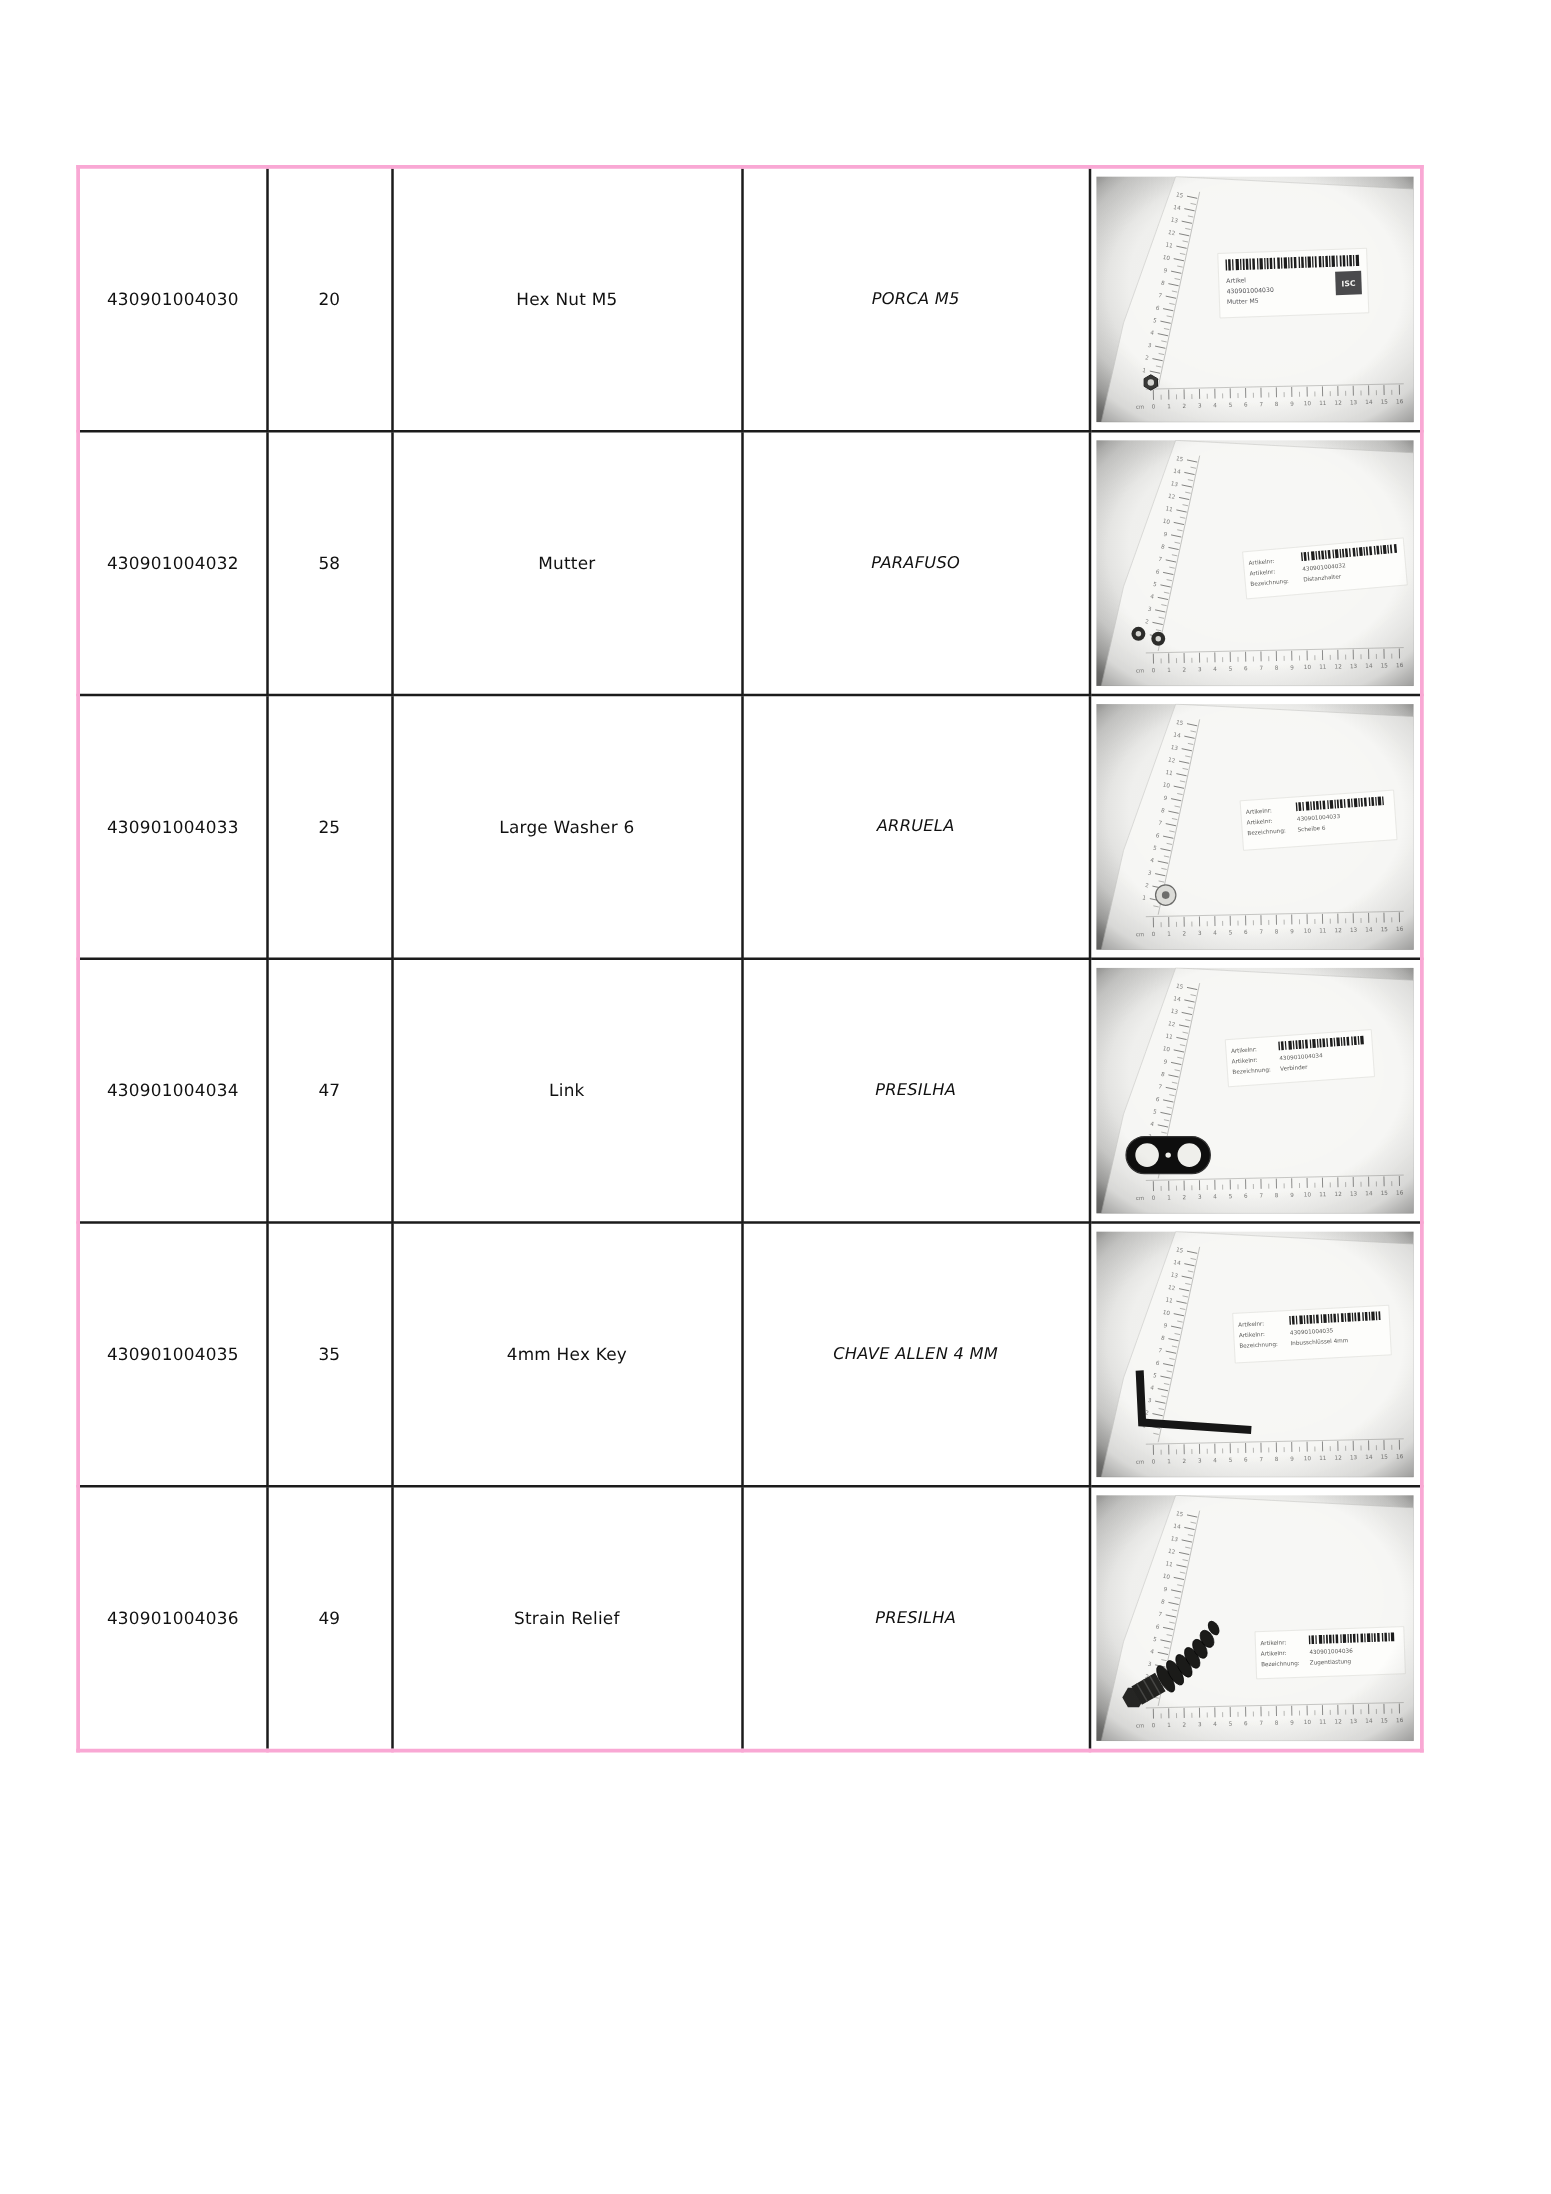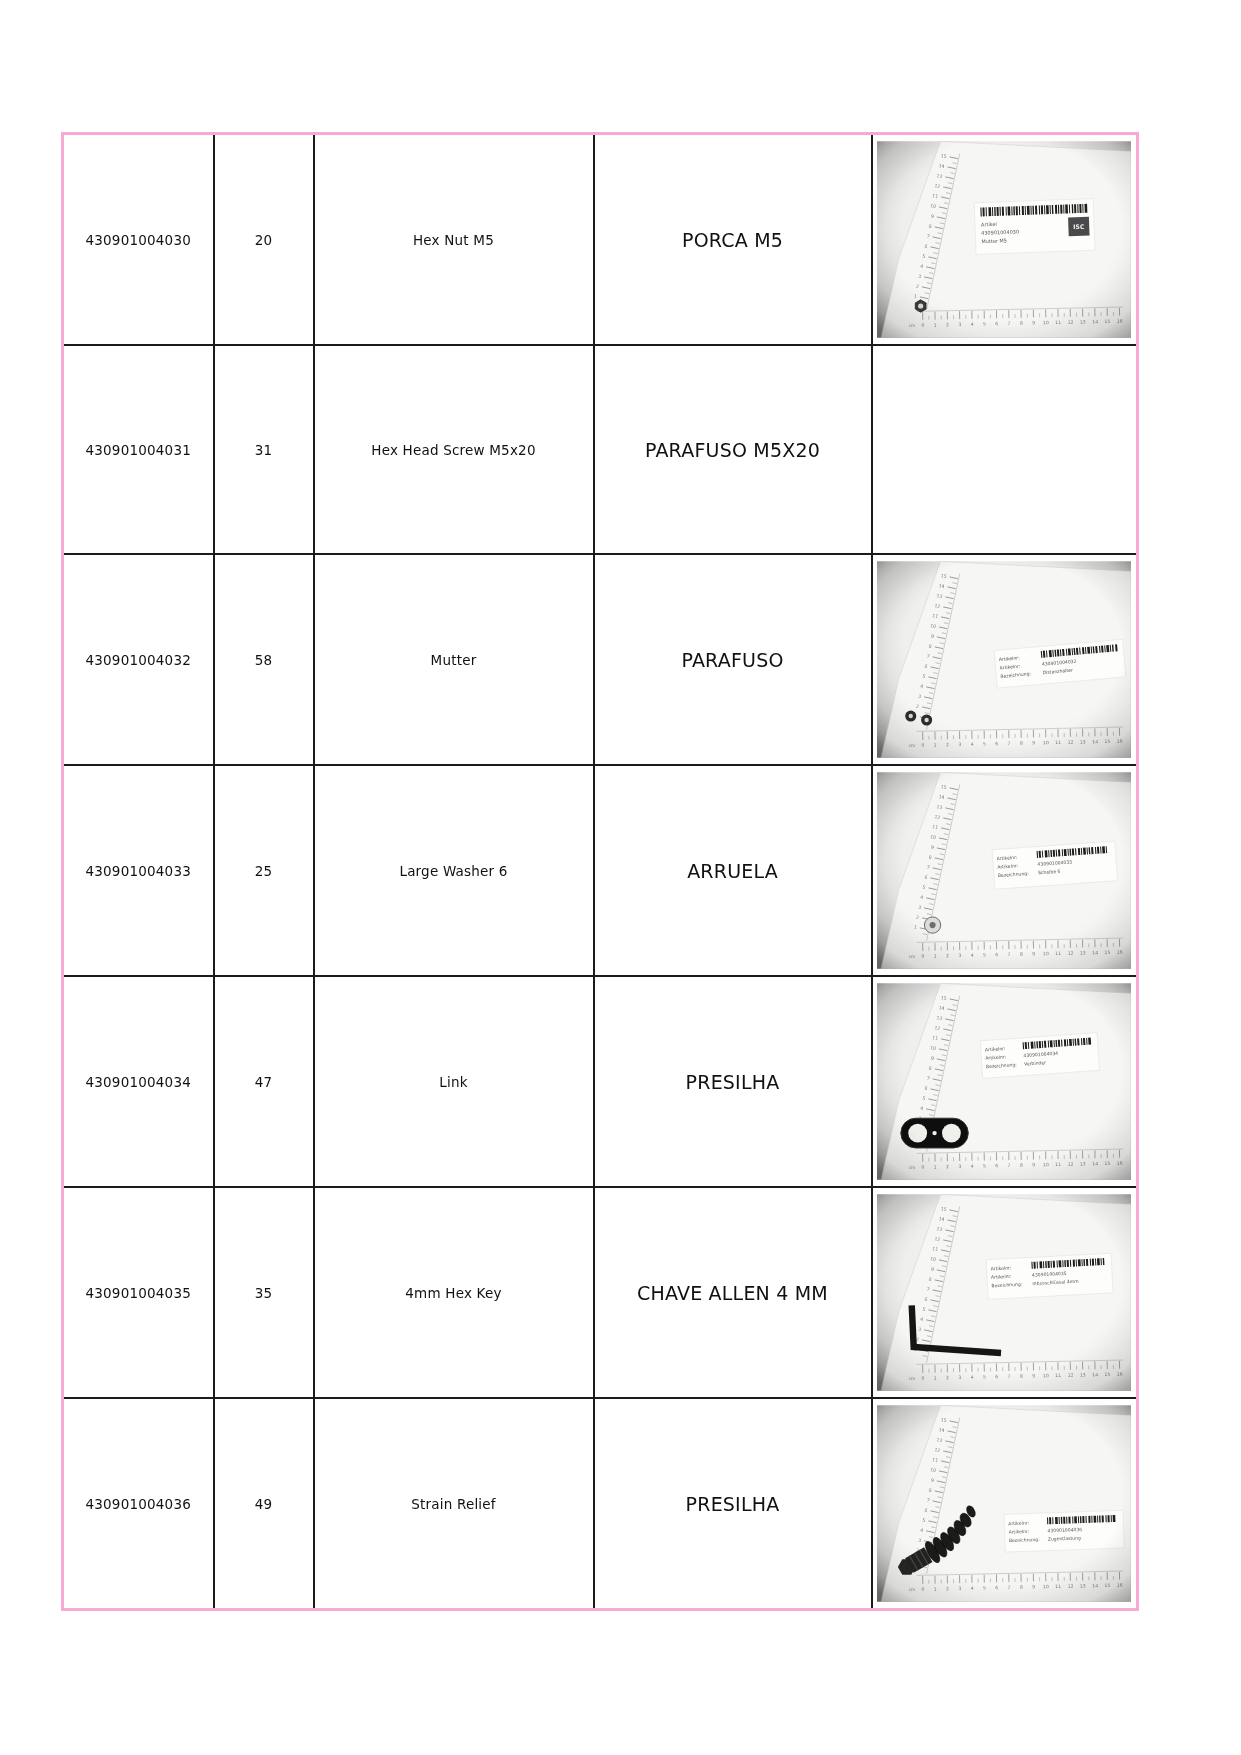--- a/index.html
+++ b/index.html
@@ -21,21 +21,21 @@
   }
   .parts-table td{
     border:2px solid #1b1b1b;
     text-align:center;
     vertical-align:middle;
     padding:0;
     overflow:hidden;
   }
   .part-row{height:209px;}
   .c-num,.c-idx,.c-en{font-size:13.5px;letter-spacing:.2px;}
-  .c-pt{font-size:19px;letter-spacing:.2px;}
+  .c-pt{font-size:13px;letter-spacing:.2px;font-style:italic;}
   .c-photo{background:#fff;}
   .photo{display:block;margin:6px auto;filter:blur(0.25px);}
 </style>
 </head>
 <body>
 
 <svg id="shared-defs" xmlns="http://www.w3.org/2000/svg">
   <defs>
     <radialGradient id="vgBg" cx="50%" cy="42%" r="72%">
       <stop offset="0%" stop-color="#f6f6f4"></stop>
@@ -227,27 +227,20 @@
               </g>
               <g>
                 <polygon points="49.4,169.1 44.0,172.2 38.6,169.1 38.6,162.9 44.0,159.8 49.4,162.9" fill="#3a3a38" stroke="#222" stroke-width="0.8"></polygon>
                 <circle cx="44" cy="166" r="2.6" fill="#dcdcd8"></circle>
               </g>
               <rect width="256" height="198" fill="url(#vgShade)"></rect>
             </svg>
           </td>
         </tr>
         <tr class="part-row">
-          <td class="c-num">430901004031</td>
-          <td class="c-idx">31</td>
-          <td class="c-en">Hex Head Screw M5x20</td>
-          <td class="c-pt">PARAFUSO M5X20</td>
-          <td class="c-photo"></td>
-        </tr>
-        <tr class="part-row">
           <td class="c-num">430901004032</td>
           <td class="c-idx">58</td>
           <td class="c-en">Mutter</td>
           <td class="c-pt">PARAFUSO</td>
           <td class="c-photo">
             <svg class="photo" width="254" height="197" viewBox="0 0 256 198" xmlns="http://www.w3.org/2000/svg" role="img">
               <rect width="256" height="198" fill="url(#vgBg)"></rect>
               <polygon points="64,0 256,10 256,198 4,198 22,118" fill="#f7f7f5" opacity="0.95" stroke="#cfcfcc" stroke-width="0.6"></polygon>
               <g transform="rotate(12 46 170)">
                 <line x1="40.5" y1="157.7" x2="49" y2="157.7" stroke="#7c7c7a" stroke-width="0.7"></line>

